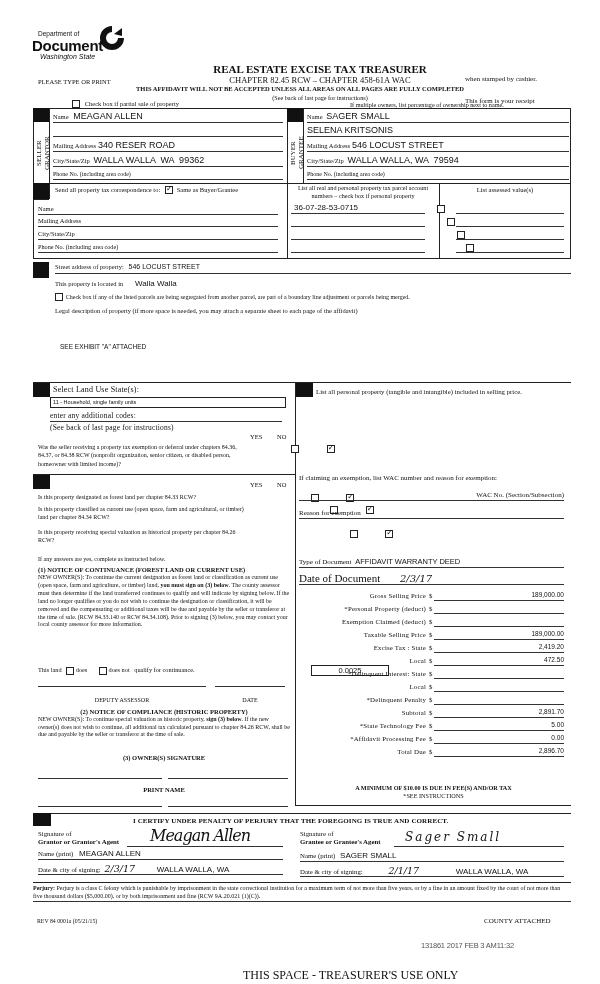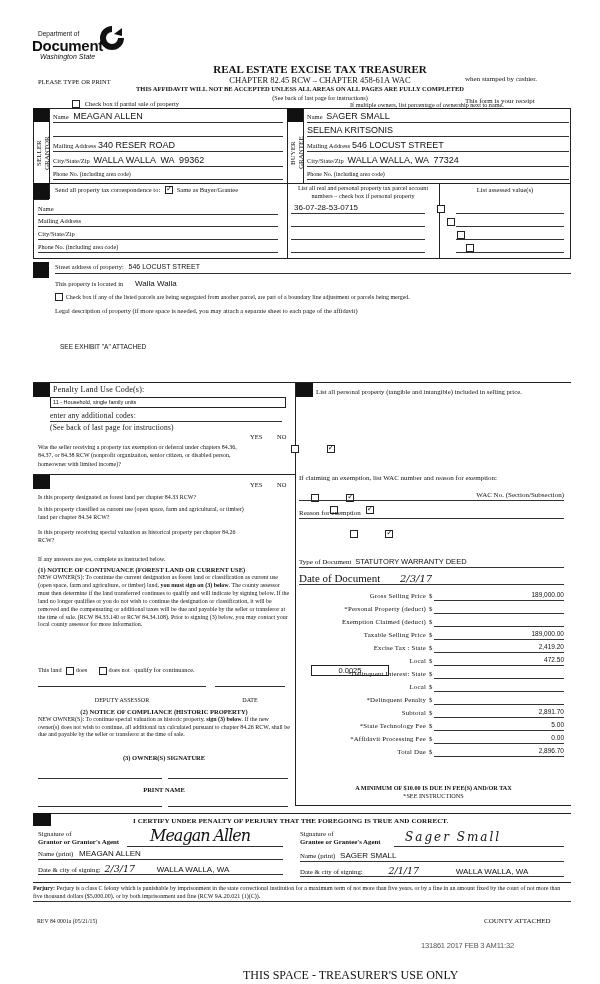--- a/index.html
+++ b/index.html
@@ -90,21 +90,21 @@
 </div>
 <div class="abs line" style="left:307px;top:125px;width:262px;height:12px;">
   <span class="fill" style="font-size:9px;">SELENA KRITSONIS</span>
 </div>
 <div class="abs line" style="left:307px;top:140px;width:262px;height:12px;">
   <span class="lbl" style="font-size:6.5px;">Mailing Address</span>
   <span class="fill" style="font-size:9px;">546 LOCUST STREET</span>
 </div>
 <div class="abs line" style="left:307px;top:155px;width:262px;height:12px;">
   <span class="lbl" style="font-size:6.5px;">City/State/Zip</span>
-  <span class="fill" style="font-size:9px;margin-left:2px;white-space:pre;">WALLA WALLA, WA  77324</span>
+  <span class="fill" style="font-size:9px;margin-left:2px;white-space:pre;">WALLA WALLA, WA  79594</span>
 </div>
 <div class="abs line" style="left:307px;top:170px;width:262px;height:10px;">
   <span class="lbl" style="font-size:6px;">Phone No. (including area code)</span>
 </div>
 
 
 <div class="blk" style="left:33px;top:183px;width:16px;height:16px;"></div>
 <div class="abs" style="left:49px;top:183px;height:16px;border-left:1px solid #222;"></div>
 <div class="abs" style="left:33px;top:199px;width:16px;border-top:1px solid #222;"></div>
 <div class="abs" style="left:55px;top:186px;">
@@ -158,21 +158,21 @@
 <div class="abs sans" style="left:60px;top:343px;font-size:6.5px;">SEE EXHIBIT "A" ATTACHED</div>
 
 
 <div class="abs" style="left:33px;top:382px;width:538px;border-top:1px solid #222;"></div>
 <div class="abs" style="left:295px;top:382px;height:423px;border-left:1px solid #222;"></div>
 <div class="abs" style="left:33px;top:474px;width:262px;border-top:1px solid #222;"></div>
 <div class="abs" style="left:295px;top:805px;width:276px;border-top:1px solid #222;"></div>
 
 
 <div class="blk" style="left:33px;top:383px;width:17px;height:14px;"></div>
-<div class="abs lbl" style="left:53px;top:385px;font-size:8px;letter-spacing:0.2px;">Penalty Land Use Code(s):</div>
+<div class="abs lbl" style="left:53px;top:385px;font-size:8px;letter-spacing:0.2px;">Select Land Use State(s):</div>
 <div class="abs sans" style="left:50px;top:397px;width:236px;height:11px;border:1px solid #222;padding-left:2px;">
   <span style="font-size:5.5px;line-height:9px;">11 - Household, single family units</span>
 </div>
 <div class="abs line" style="left:50px;top:411px;width:232px;height:11px;">
   <span class="lbl" style="font-size:7.5px;letter-spacing:0.2px;">enter any additional codes:</span>
 </div>
 <div class="abs lbl" style="left:50px;top:423px;font-size:7.5px;letter-spacing:0.2px;">(See back of last page for instructions)</div>
 <div class="abs" style="left:250px;top:433px;font-size:6.5px;">YES</div>
 <div class="abs" style="left:277px;top:433px;font-size:6.5px;">NO</div>
 <div class="abs" style="left:38px;top:443px;width:210px;font-size:6px;line-height:8.3px;">Was the seller receiving a property tax exemption or deferral under chapters 84.36, 84.37, or 84.38 RCW (nonprofit organization, senior citizen, or disabled person, homeowner with limited income)?</div>
@@ -233,21 +233,21 @@
 <div class="abs line" style="left:299px;top:491px;width:265px;height:10px;text-align:right;">
   <span class="lbl" style="font-size:7px;">WAC No. (Section/Subsection)</span>
 </div>
 <div class="abs line" style="left:299px;top:509px;width:265px;height:10px;">
   <span class="lbl" style="font-size:7px;">Reason for exemption</span>
 </div>
 
 
 <div class="abs line" style="left:299px;top:557px;width:265px;height:11px;">
   <span class="lbl" style="font-size:7px;">Type of Document</span>
-  <span class="fill" style="font-size:7.5px;margin-left:2px;">STATUTORY WARRANTY DEED</span>
+  <span class="fill" style="font-size:7.5px;margin-left:2px;">AFFIDAVIT WARRANTY DEED</span>
 </div>
 <div class="abs line" style="left:299px;top:572px;width:265px;height:13px;">
   <span class="lbl" style="font-size:11px;">Date of Document</span>
   <span class="sig" style="font-size:10px;margin-left:18px;">2/3/17</span>
 </div>
 
 
 <div class="abs" style="left:299px;top:590px;width:265px;">
   <div style="position:relative;height:13px;">
     <span class="abs right" style="right:138px;top:2px;font-size:6.8px;letter-spacing:0.2px;">Gross Selling Price</span>

